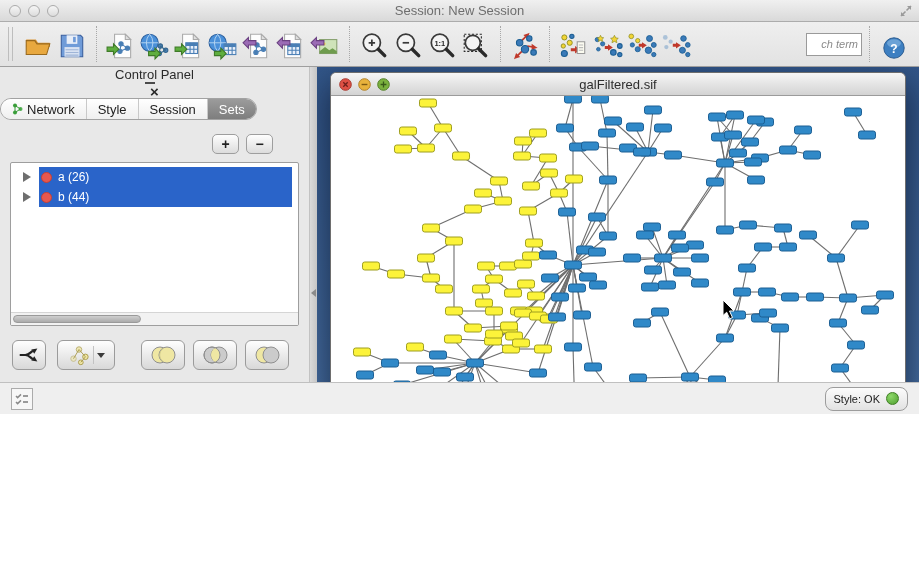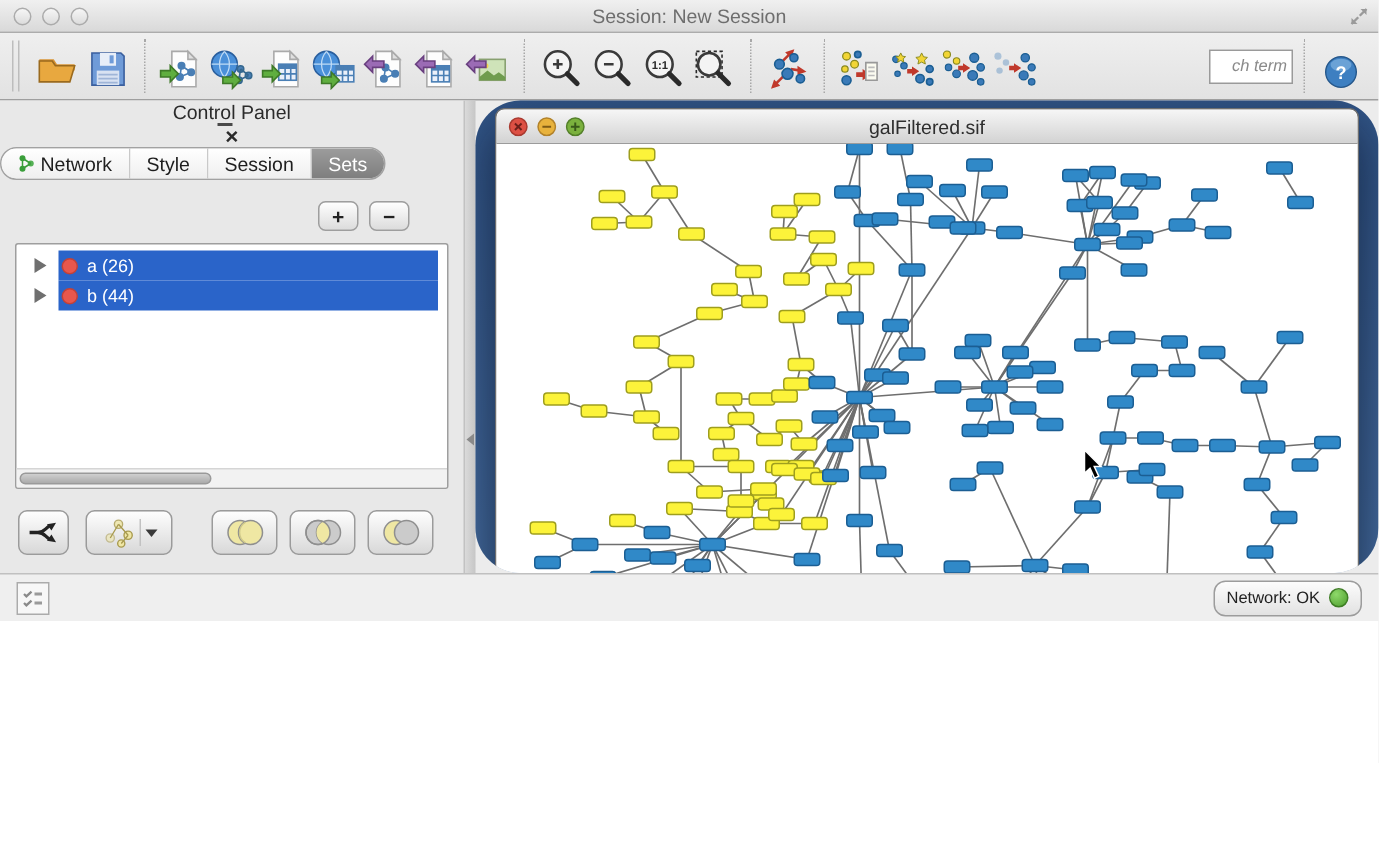--- a/index.html
+++ b/index.html
@@ -57,21 +57,21 @@
   .b2sep { width:1px; height:18px; background:#C2C2C2; }
   .caret { width:0; height:0; border-top:5px solid #3A3A3A; border-left:4px solid transparent; border-right:4px solid transparent; }
   .gap1 { width:26px; }
   .gap2 { width:8px; }
 
   
   .divider { width:7px; flex:0 0 7px; background:linear-gradient(90deg,#DADADA,#C6C6C6); position:relative; }
   .collapse { position:absolute; top:222px; left:1px; width:0; height:0; border-right:5px solid #8A8A8A; border-top:4px solid transparent; border-bottom:4px solid transparent; }
 
   
-  .desktop { flex:1; position:relative; background:linear-gradient(180deg,#33578A 0%,#3D6397 45%,#4A73A8 100%); overflow:hidden;border-radius:30px; }
+  .desktop { flex:1; position:relative; background:linear-gradient(180deg,#33578A 0%,#3D6397 45%,#4A73A8 100%); overflow:hidden; }
   .netwin { position:absolute; left:13px; top:5px; width:576px; height:434px; border:1px solid #6E6E6E; border-radius:6px 6px 0 0; background:#FFF; box-shadow:0 16px 34px 6px rgba(5,15,35,.6); display:flex; flex-direction:column; }
   .nw-bar { height:23px; flex:0 0 23px; background:linear-gradient(#F6F6F6,#D3D3D3); border-bottom:1px solid #9B9B9B; border-radius:6px 6px 0 0; display:flex; align-items:center; position:relative; }
   .nw-traffic { display:flex; gap:6px; margin-left:8px; }
   .nw-title { position:absolute; left:0; right:0; text-align:center; font-size:13px; color:#2E2E2E; }
   .nw-canvas { flex:1; position:relative; background:#FFF; overflow:hidden; }
   .graph-svg { position:absolute; inset:0; }
   .grip { position:absolute; right:1px; bottom:1px; width:12px; height:12px; background:
      linear-gradient(135deg,transparent 50%,transparent 0) ; }
   .grip::before { content:""; position:absolute; right:1px; bottom:1px; width:11px; height:11px;
      background:repeating-linear-gradient(135deg,transparent 0 3px,#B5B5B5 3px 4px); }
@@ -868,18 +868,18 @@
   <div class="statusbar">
     <div class="task-icon">
         <svg width="16" height="16" viewBox="0 0 16 16">
           <path d="M2 5l1.6 1.6L7 3.4" stroke="#8A8A8A" stroke-width="1.5" fill="none"></path>
           <rect x="9" y="4" width="5" height="2" fill="#9A9A9A"></rect>
           <path d="M2 11l1.6 1.6L7 9.4" stroke="#8A8A8A" stroke-width="1.5" fill="none"></path>
           <rect x="9" y="10" width="5" height="2" fill="#9A9A9A"></rect>
         </svg>
       </div>
     <button class="mem-btn">
-        <span>Network: OK</span>
+        <span>Style: OK</span>
         <span class="mem-dot"></span>
       </button>
   </div>
 
 </div>
 
 </body></html>

